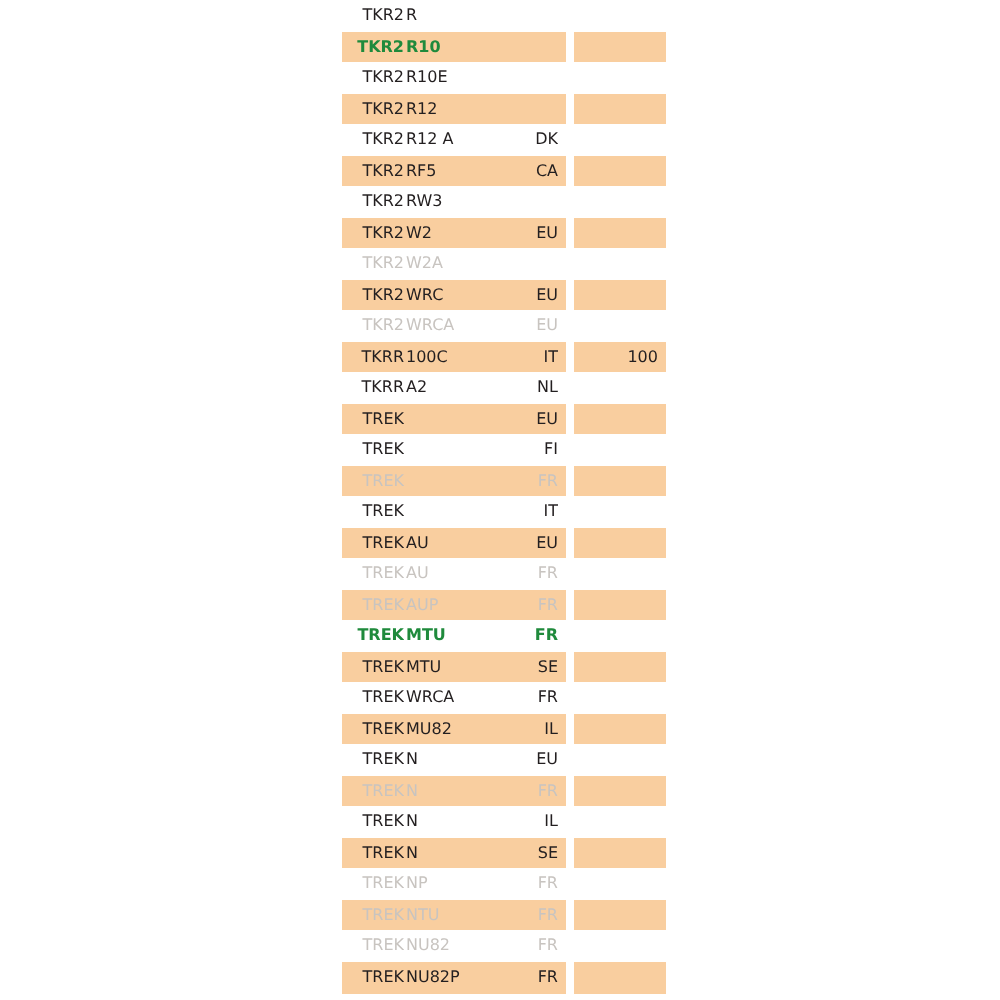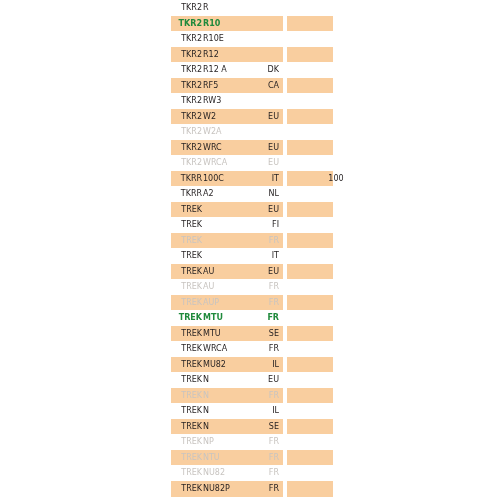--- a/index.html
+++ b/index.html
@@ -48,21 +48,21 @@
     height: 15.52px;
     font-size: 8px;
     color: #231f20;
     white-space: nowrap;
     overflow: hidden;
   }
 
   .c-model  { left: 174px; width: 28px; text-align: right; }
   .c-variant{ left: 203px; width: 50px; text-align: left; }
   .c-country{ left: 241px; width: 38px; text-align: right; }
-  .c-value  { left: 287px; width: 42px; text-align: center; margin-left: 28px; }
+  .c-value  { left: 287px; width: 42px; text-align: right; }
 
   
   .row.style-green .cell {
     color: #1f8a3c;
     font-weight: bold;
   }
   .row.style-muted .cell {
     color: #c8c4c0;
   }
 </style>

